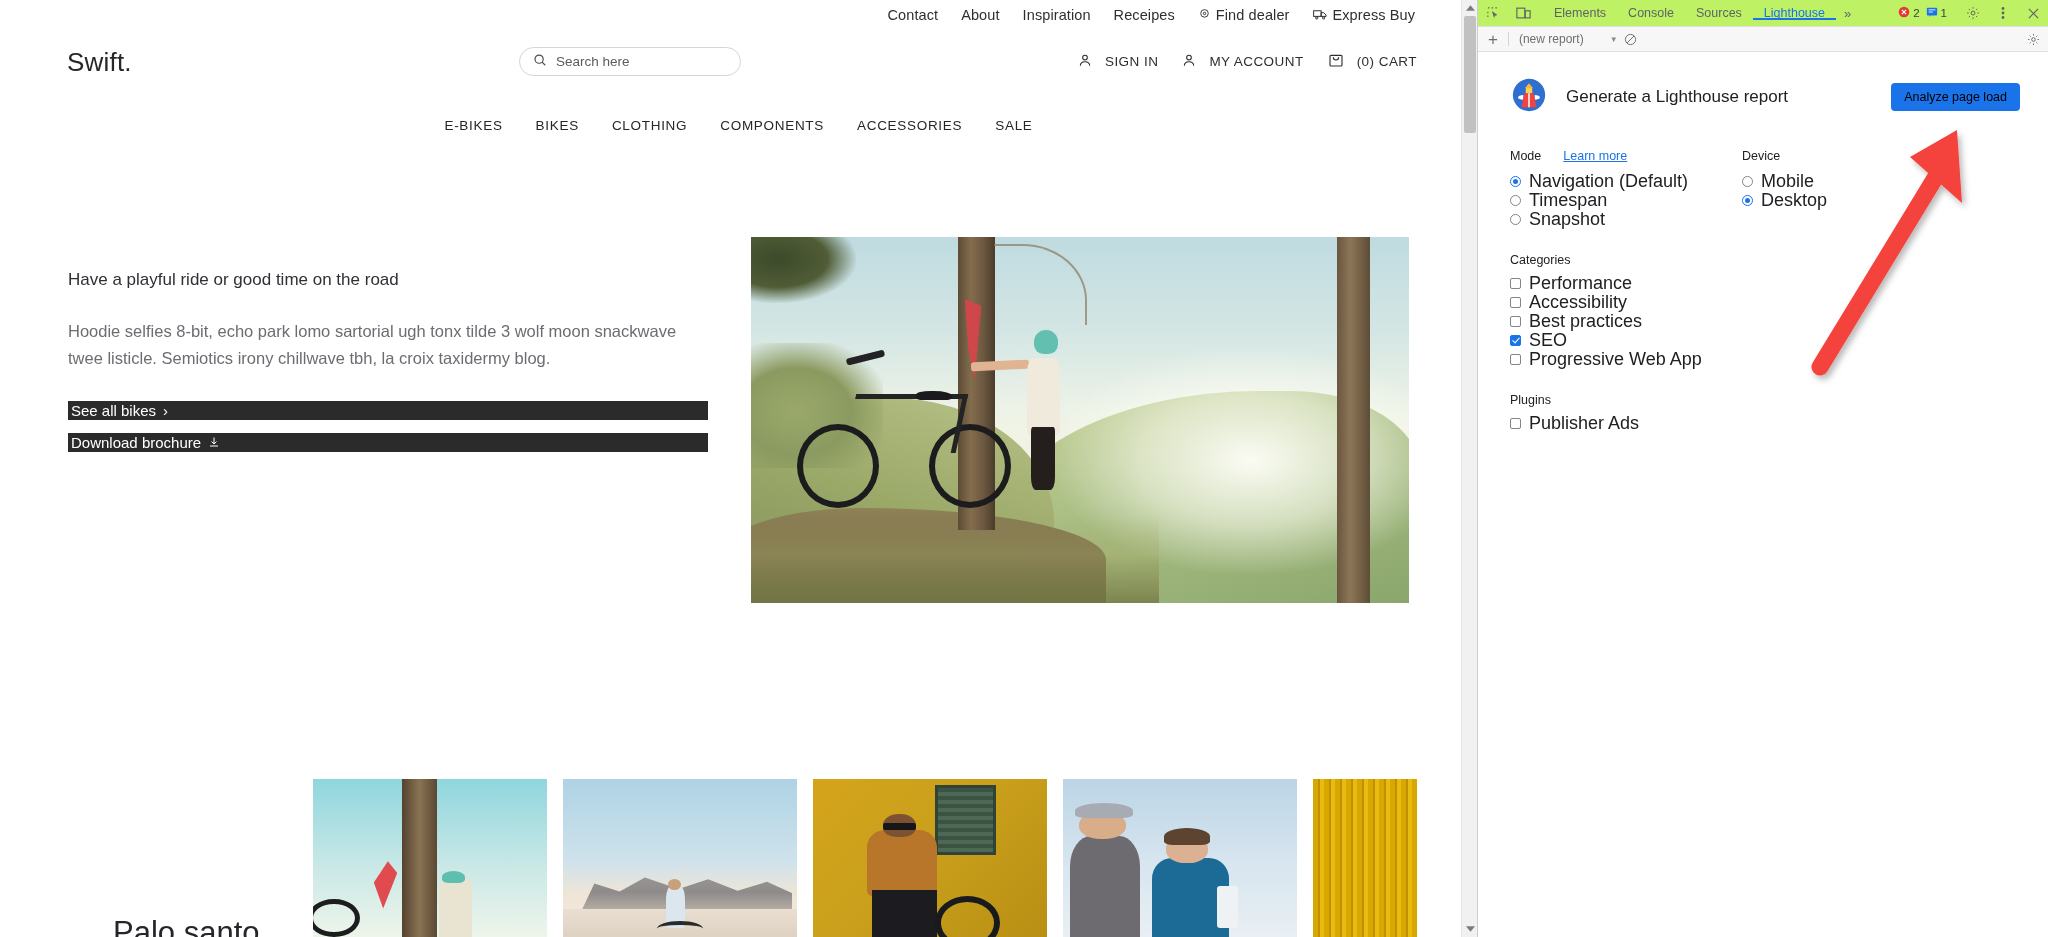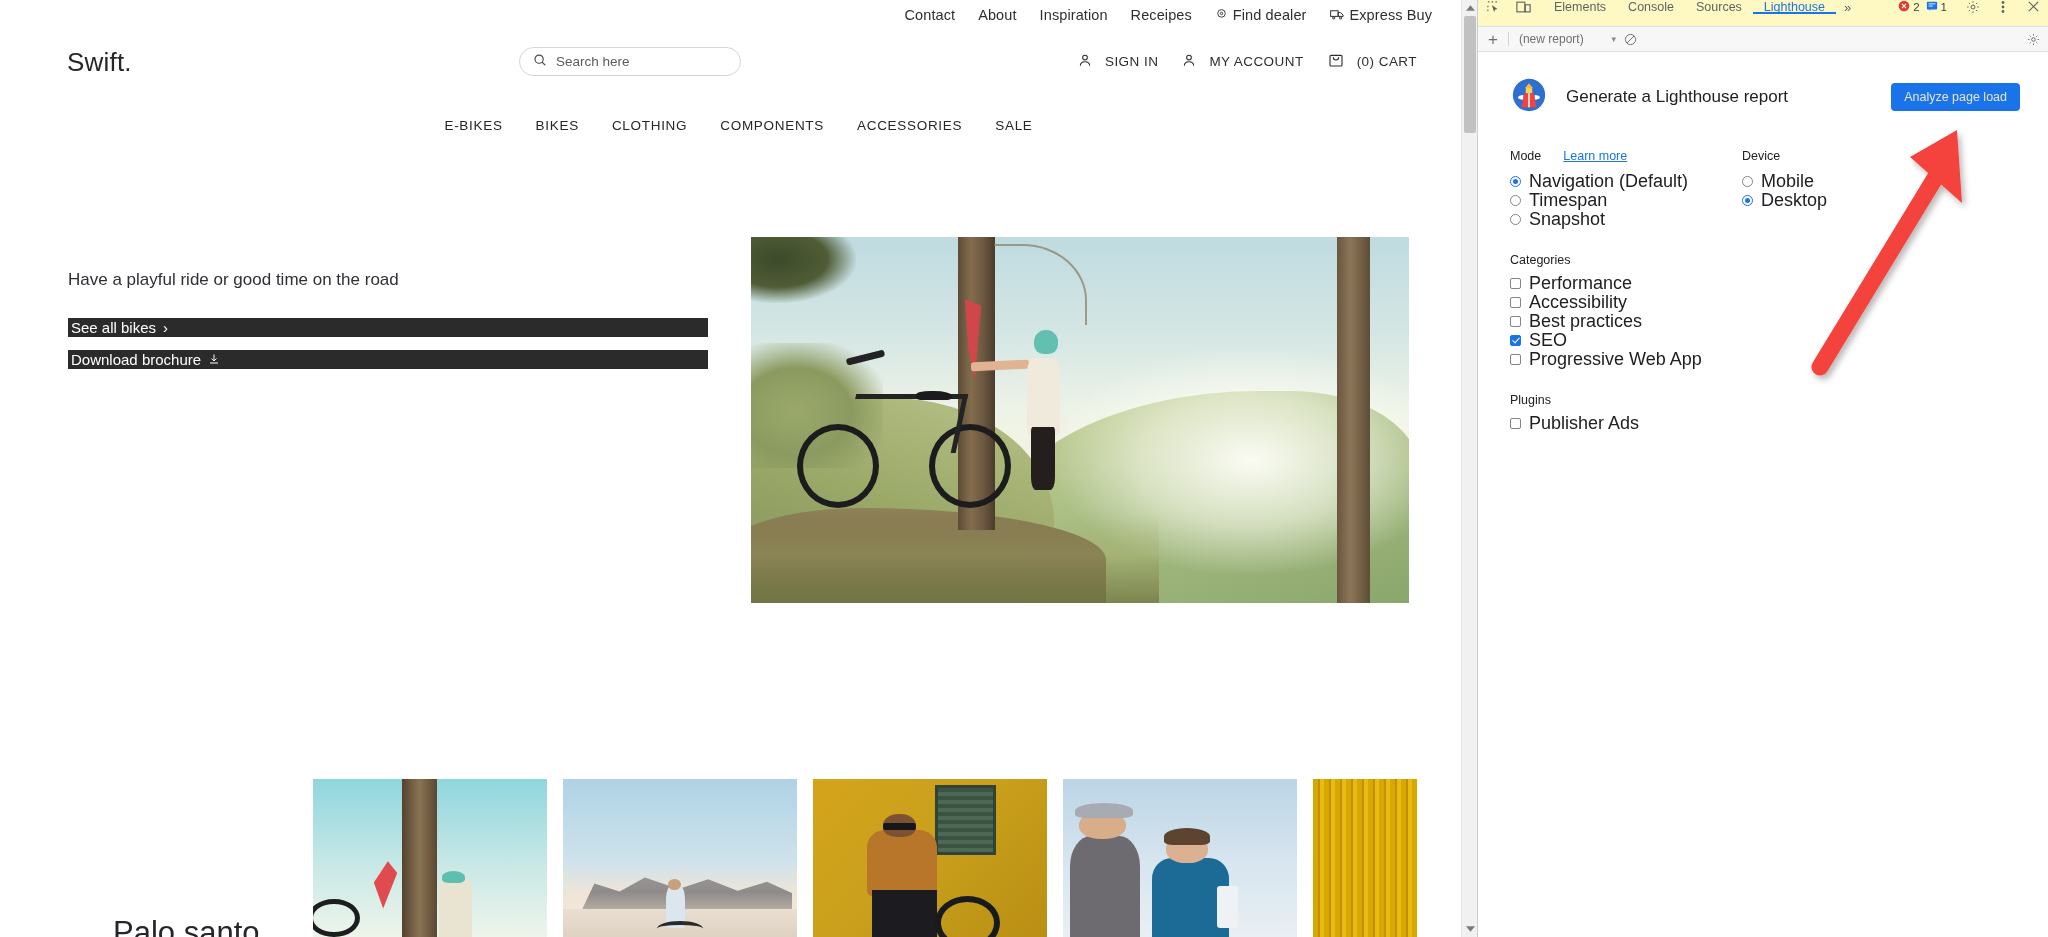--- a/index.html
+++ b/index.html
@@ -14,21 +14,21 @@
   
   #site {
     position: relative;
     width: 1477px; height: 937px;
     background: #fff;
     overflow: hidden;
   }
 
   
   .utilbar {
-    position: absolute; top: 0; left: 17px; width: 1477px; height: 29px;
+    position: absolute; top: 0; left: 0; width: 1477px; height: 29px;
     display: flex; align-items: center; justify-content: flex-end;
     padding-right: 62px; gap: 23px;
     font-size: 14.5px; color: #2f2f33; letter-spacing: .1px;
   }
   .utilbar a { color: #2f2f33; text-decoration: none; white-space: nowrap; }
   .util-ico { display: inline-flex; align-items: center; gap: 5px; }
   .util-ico svg { display: block; }
   .brand {
     position: absolute; left: 67px; top: 47px;
     font-size: 26px; color: #26262b; font-weight: 400; letter-spacing: .2px;
@@ -196,22 +196,22 @@
   .pg-arrow-up { top: 0; } .pg-arrow-dn { bottom: 0; }
   .pg-thumb { position: absolute; left: 2px; top: 16px; width: 12px; height: 117px; background: #c1c1c1; border-radius: 2px; }
 
   
   #devtools {
     position: relative; width: 571px; height: 937px;
     background: #ffffff; border-left: 1px solid #cdcdcd;
     font-size: 12px; color: #202124;
   }
   .dt-tabbar {
-    height: 27px; display: flex; align-items: flex-start;
-    border-bottom: 1px solid #e0e0e0; background: #fef9c3;
+    height: 27px; display: flex; align-items: center;
+    border-bottom: 1px solid #e0e0e0; background: #bef264;
   }
   .dt-ico-btn { width: 30px; display: flex; align-items: center; justify-content: center; cursor: pointer; }
   .dt-sep { width: 1px; background: #d0d0d0; margin: 6px 2px; }
   .dt-tab {
     padding: 0 11px; display: flex; align-items: center; font-size: 12.5px;
     color: #5f6368; cursor: pointer; white-space: nowrap;
   }
   .dt-tab.active { color: #1a73e8; box-shadow: inset 0 -2px 0 #1a73e8; }
   .dt-more { padding: 0 8px; display: flex; align-items: center; color: #5f6368; cursor: pointer; font-size: 13px; }
   .dt-spacer { flex: 1; }
@@ -227,21 +227,21 @@
   .dt-vsep { width: 1px; height: 14px; background: #d4d4d4; }
   .dt-report-sel { display: flex; align-items: center; gap: 26px; color: #6e6e73; font-size: 12px; cursor: pointer; padding-left: 4px;}
   .dt-caret { font-size: 8px; color: #8a8a8e; }
   .dt-clear { display:flex; align-items:center; cursor: pointer; }
   .dt-gear-right { margin-left: auto; display: flex; align-items: center; padding-right: 2px; cursor: pointer; }
 
   .lh-body { padding: 24px 28px 0 32px; position: relative; }
   .lh-head { display: flex; align-items: center; gap: 18px; }
   .lh-title { font-size: 17px; color: #202124; font-weight: 400; flex: 1; }
   .lh-analyze {
-    background: #1a73e8; color: #e5e5e5; border: 0; border-radius: 4px;
+    background: #1a73e8; color: #000000; border: 0; border-radius: 4px;
     font-size: 12.5px; padding: 7px 13px; cursor: pointer;
     font-family: "Liberation Sans", sans-serif;
   }
   .lh-cols { display: flex; margin-top: 32px; }
   .lh-col-left { width: 232px; }
   .lh-col-right { width: 220px; }
   .lh-grouplabel { font-size: 12.5px; color: #202124; }
   .lh-modehead { display: flex; align-items: center; gap: 22px; margin-bottom: 9px; }
   .lh-learn { font-size: 12.5px; color: #1a73e8; text-decoration: underline; cursor: pointer; }
   .lh-opt { display: flex; align-items: center; gap: 8px; height: 19px; cursor: pointer; }
@@ -340,20 +340,21 @@
       <span>E-BIKES</span>
       <span>BIKES</span>
       <span>CLOTHING</span>
       <span>COMPONENTS</span>
       <span>ACCESSORIES</span>
       <span>SALE</span>
     </div>
 
     <div class="hero-left">
       <div class="hero-sub">Have a playful ride or good time on the road</div>
+      <div class="hero-body">Hoodie selfies 8-bit, echo park lomo sartorial ugh tonx tilde 3 wolf moon snackwave twee listicle. Semiotics irony chillwave tbh, la croix taxidermy blog.</div>
       <div class="hero-btns">
         <span class="hero-btn">
           <span>See all bikes</span>
           <span>›</span>
         </span>
         <span class="hero-btn">
           <span>Download brochure</span>
           <span>
             <svg width="12" height="12" viewBox="0 0 24 24" fill="none" stroke="#fff" stroke-width="2">
               <path d="M12 3v12M7 11l5 5 5-5M4 20h16"></path>

